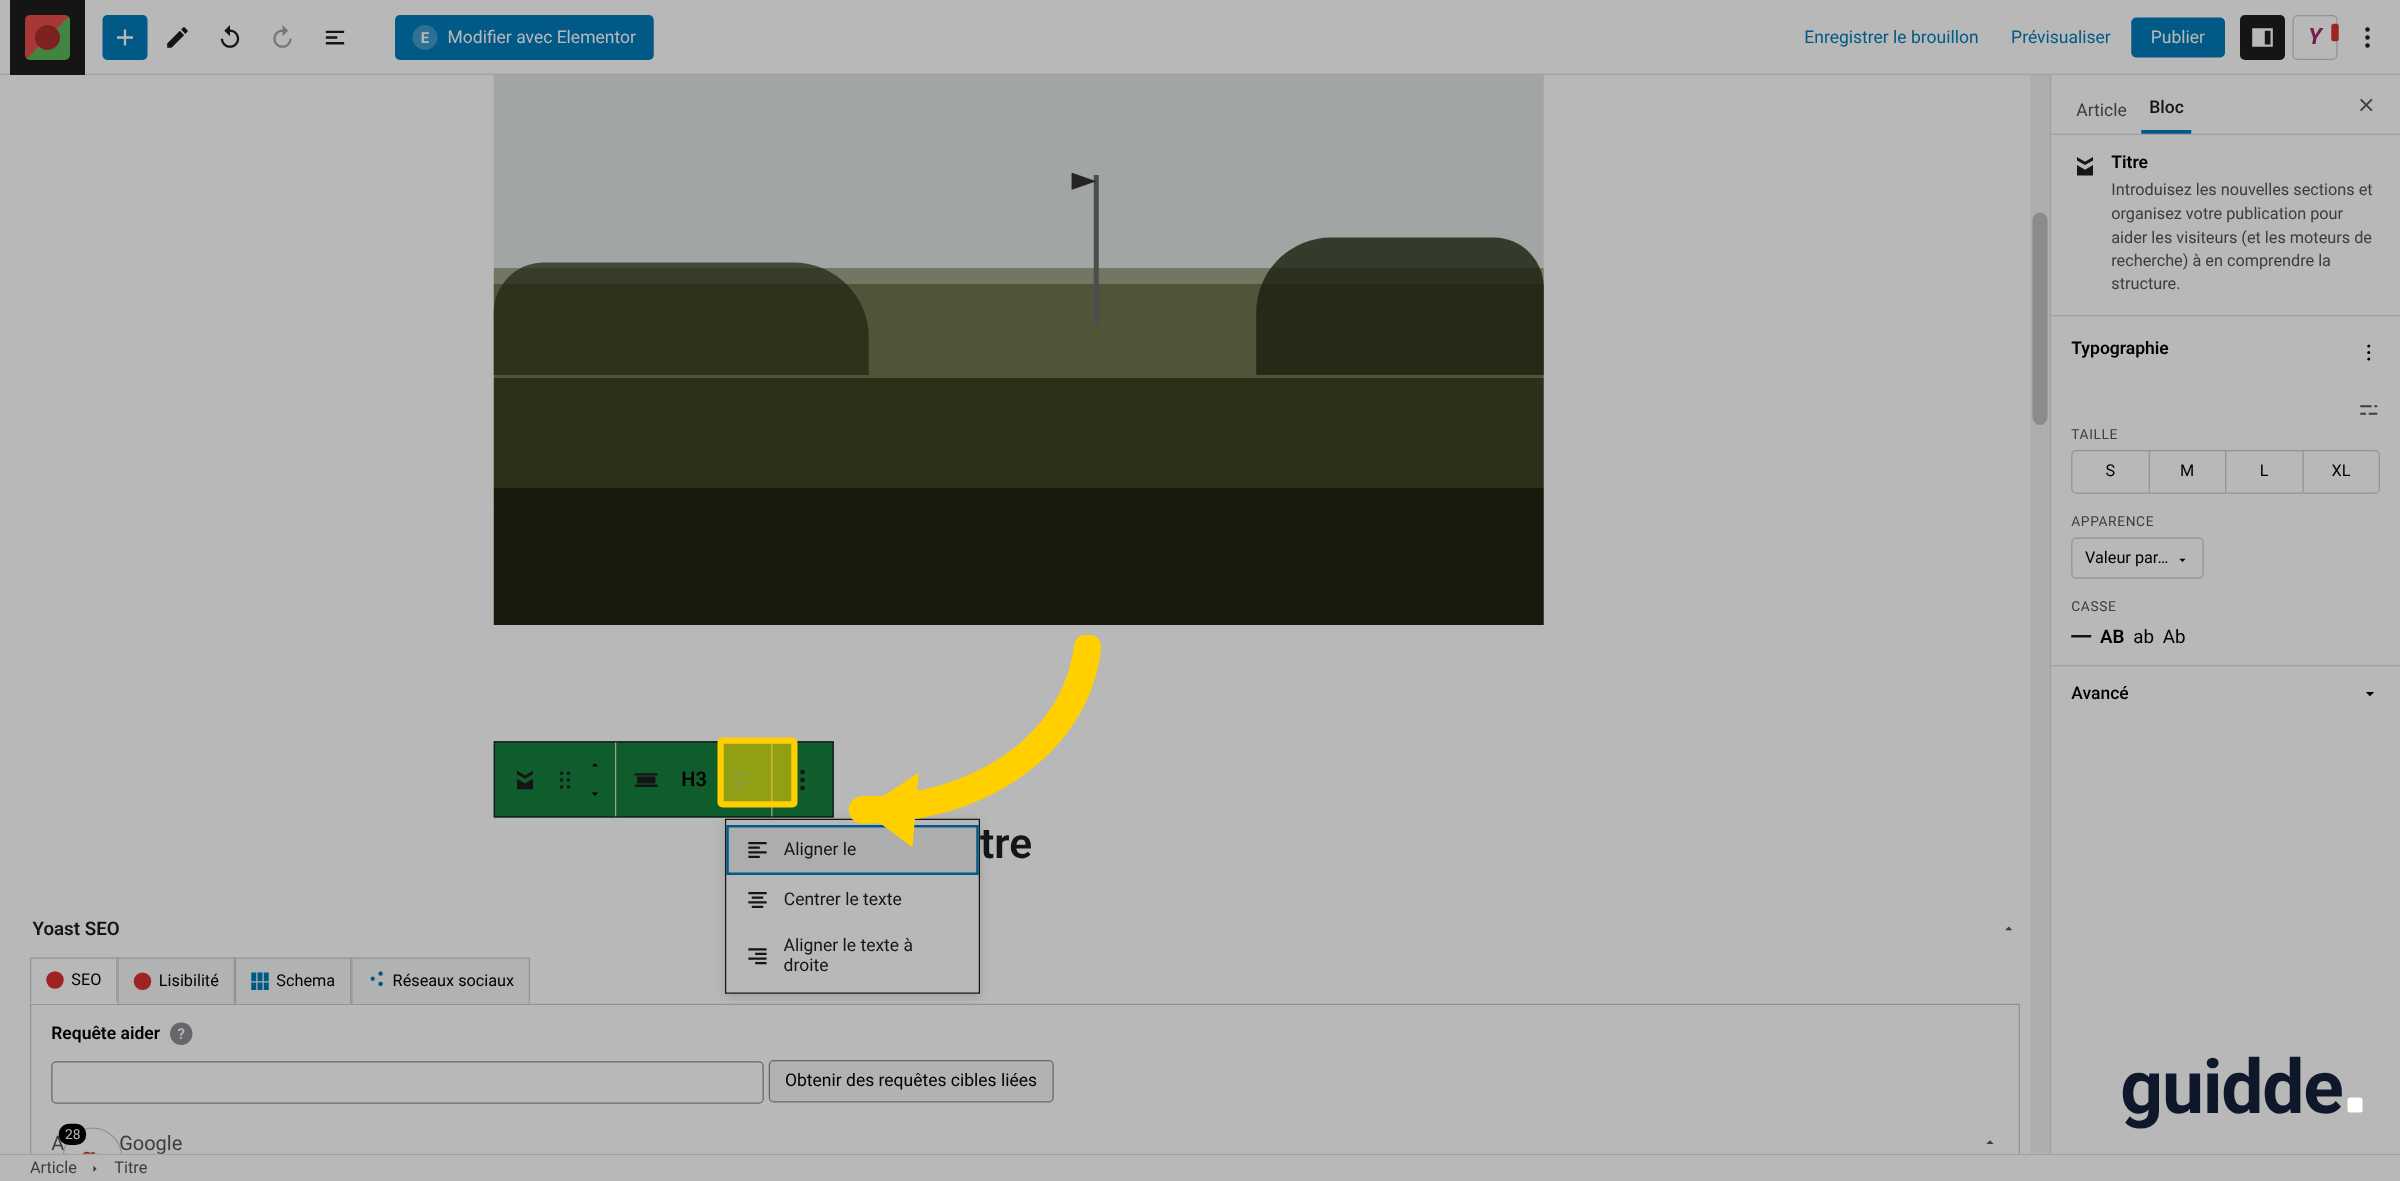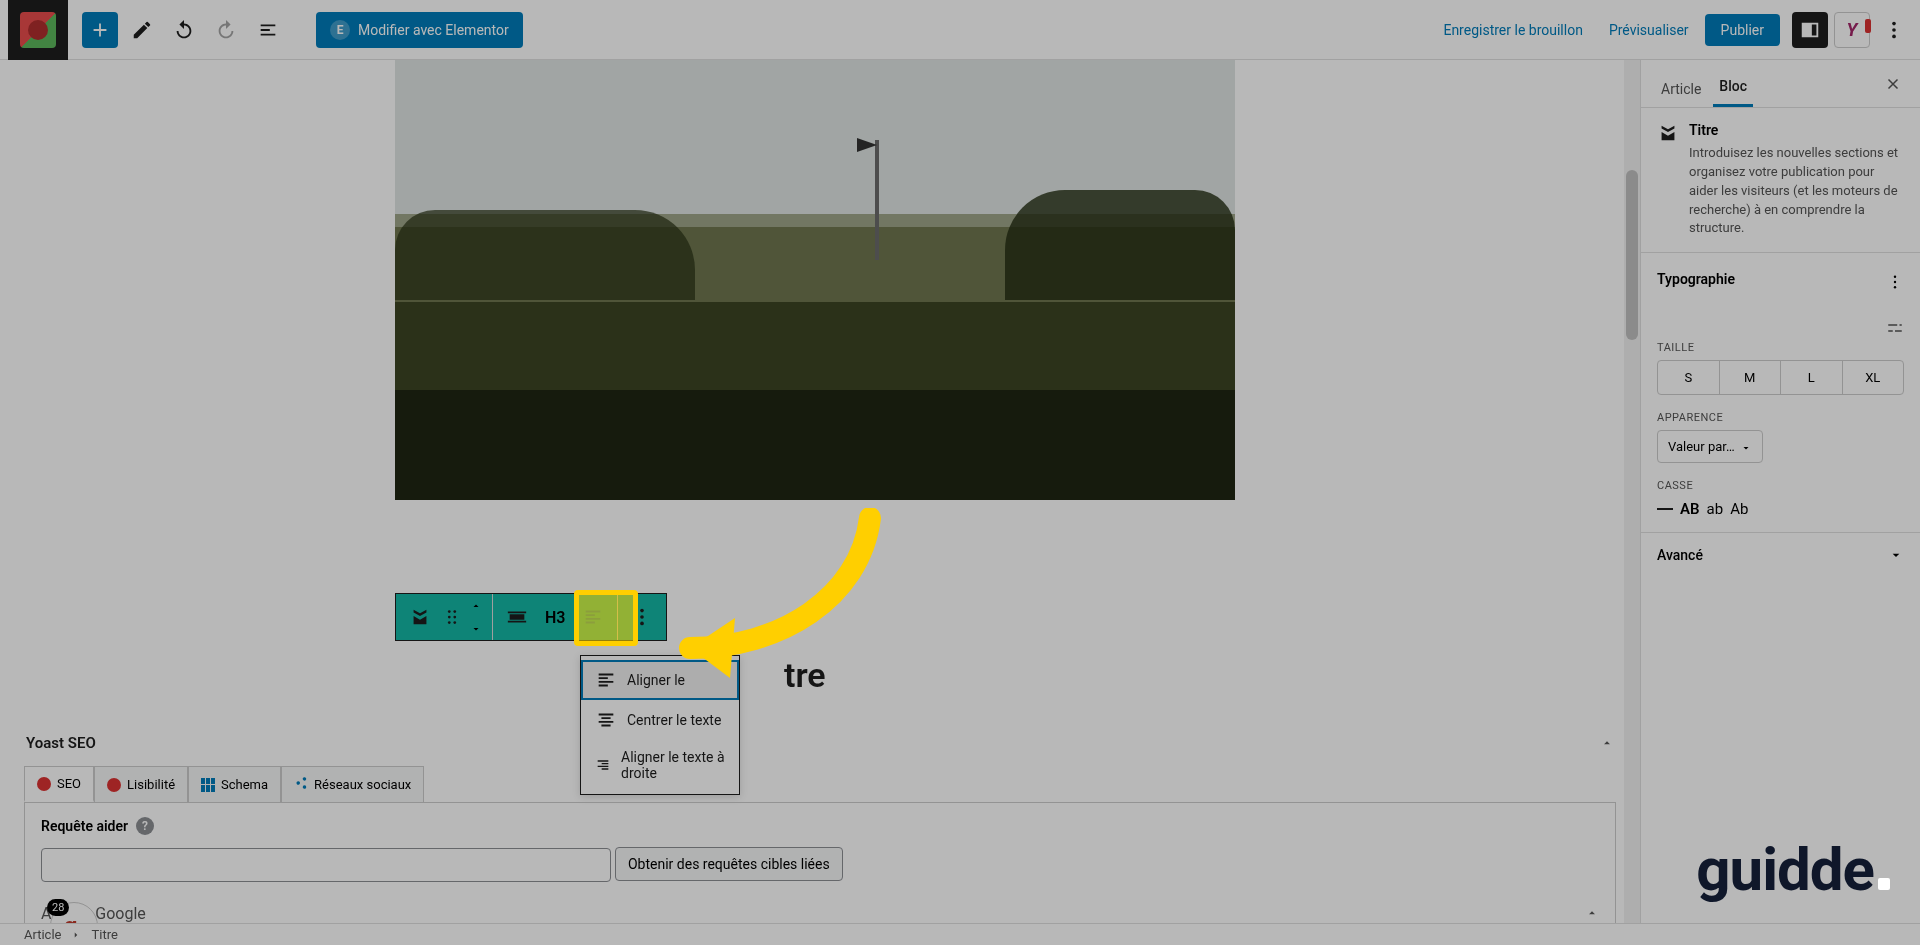--- a/index.html
+++ b/index.html
@@ -35,30 +35,30 @@
     #6f7650 38% 55%,
     #3c4423 55% 75%,
     #1f2613 75% 100%);
   position:relative; }
 .hero-image .flag { position:absolute; left:480px; top:80px; width:4px; height:120px; background:#6b6b6b; }
 .hero-image .flag::before { content:""; position:absolute; top:-2px; left:-18px; width:20px; height:14px; background:#333; clip-path:polygon(0 0,100% 50%,0 100%); }
 .hero-image .treeL { position:absolute; left:0; top:150px; width:300px; height:90px; background:rgba(40,50,20,.7); border-radius:40px 60px 0 0; }
 .hero-image .treeR { position:absolute; right:0; top:130px; width:230px; height:110px; background:rgba(35,45,18,.8); border-radius:60px 40px 0 0; }
 
 
-.block-toolbar { position:absolute; left:395px; top:533px; height:48px; border:1px solid #1e1e1e; background:#14b8a6; display:flex;justify-content:center; }
+.block-toolbar { position:absolute; left:395px; top:533px; height:61px; border:1px solid #1e1e1e; background:#15803d; display:flex;justify-content:center; }
 .bt-group { display:flex; align-items:center; border-right:1px solid #ddd; padding:0 4px; }
 .bt-btn { width:40px; height:46px; display:flex; align-items:center; justify-content:center; color:#1e1e1e; cursor:pointer; }
 .bt-btn svg { width:22px; height:22px; fill:currentColor; }
 .bt-h3 { font-size:16px; font-weight:600; padding:0 8px; }
 .bt-movers { display:flex; flex-direction:column; }
 .bt-movers div { height:23px; width:24px; display:flex; align-items:center; justify-content:center; cursor:pointer; }
 
 
-.align-menu { position:absolute; left:580px; top:595px; background:#fff; border:1px solid #1e1e1e; box-shadow:0 2px 8px rgba(0,0,0,.15); width:160px; padding:4px 0; }
+.align-menu { position:absolute; left:580px; top:595px; background:#fff; border:1px solid #1e1e1e; box-shadow:0 2px 8px rgba(0,0,0,.15); width:204px; padding:4px 0; }
 .align-item { display:flex; align-items:center; gap:10px; padding:9px 14px; font-size:14px; color:#1e1e1e; cursor:pointer; }
 .align-item svg { width:22px; height:22px; fill:#1e1e1e; }
 .align-item.active { background:#f0f0f0; outline:2px solid #007cba; outline-offset:-2px; }
 
 
 .titre-placeholder { position:absolute; left:784px; top:595px; font-size:34px; font-weight:600; color:#1e1e1e; }
 
 
 .highlight-box { position:absolute; left:574px; top:590px; width:64px; height:56px; background:rgba(255,215,0,.55); border:5px solid #ffcf00; border-radius:4px; pointer-events:none; z-index:50; }
 .arrow-overlay { position:absolute; left:640px; top:508px; width:260px; height:200px; pointer-events:none; z-index:49; }

